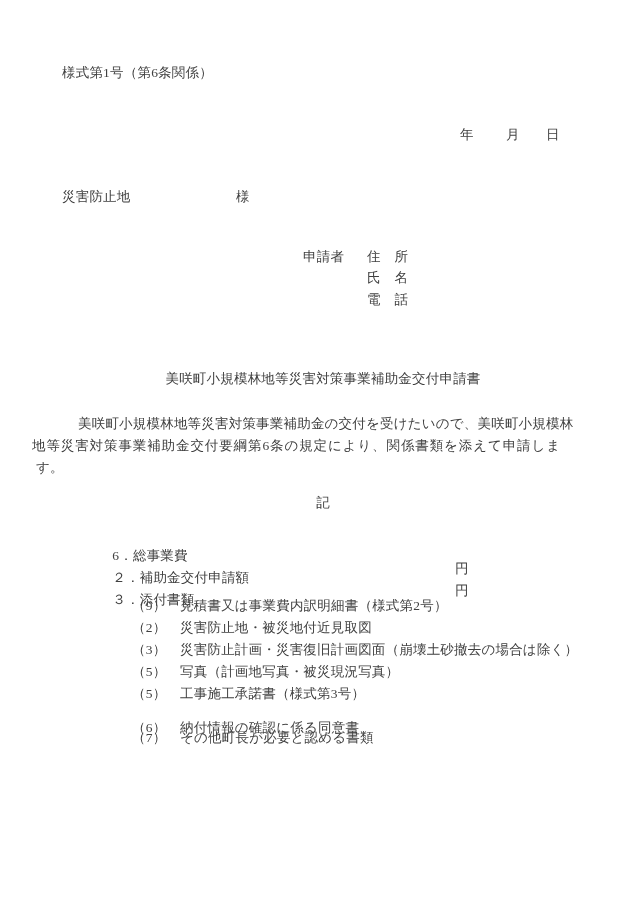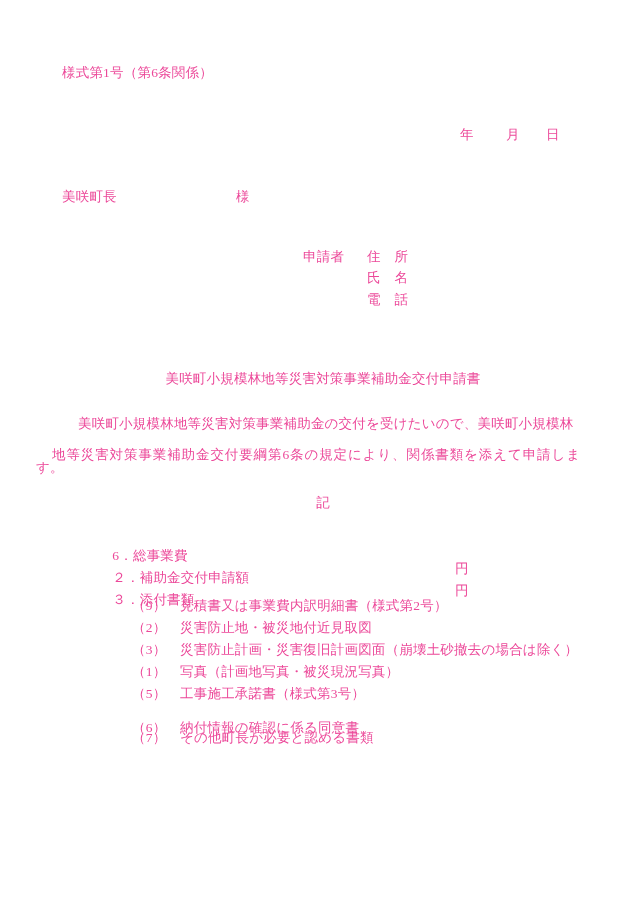--- a/index.html
+++ b/index.html
@@ -7,21 +7,21 @@
     padding: 0;
     background: #ffffff;
   }
   .page {
     position: relative;
     width: 630px;
     height: 903px;
     background: #ffffff;
     overflow: hidden;
     font-family: "Liberation Serif", "DejaVu Serif", serif;
-    color: #ec4899;
+    color: #404040;
     font-size: 13.5px;
     line-height: 1;
     letter-spacing: 0.2px;
   }
   .line {
     position: absolute;
     white-space: pre;
   }
   .centered {
     left: 8px;
@@ -46,34 +46,34 @@
 
   <div class="line" style="left:62px; top:66px;">様式第1号（第6条関係）</div>
 
   <div class="line" style="left:0; top:128px; width:630px; height:14px;">
     <span class="date-span" style="left:460px;">年</span>
     <span class="date-span" style="left:506px;">月</span>
     <span class="date-span" style="left:546px;">日</span>
   </div>
 
   <div class="line" style="left:0; top:190px; width:630px; height:14px;">
-    <span class="date-span" style="left:62px;">美咲町長</span>
+    <span class="date-span" style="left:62px;">災害防止地</span>
     <span class="date-span" style="left:236px;">様</span>
   </div>
 
   <div class="line" style="left:303px; top:250px;">申請者</div>
   <div class="line" style="left:367px; top:250px;text-align:center;">住　所</div>
   <div class="line" style="left:367px; top:271px;">氏　名</div>
   <div class="line" style="left:367px; top:293px;">電　話</div>
 
   <div class="line centered" style="top:372px;">美咲町小規模林地等災害対策事業補助金交付申請書</div>
 
   <div>
     <div class="line" style="left:78px; top:417px;font-family:Liberation Serif, serif;">美咲町小規模林地等災害対策事業補助金の交付を受けたいので、美咲町小規模林</div>
-    <div class="line" style="left:52px; top:439px; letter-spacing:0.9px;margin-top:9px;">地等災害対策事業補助金交付要綱第6条の規定により、関係書類を添えて申請しま</div>
+    <div class="line" style="left:32px; top:439px; letter-spacing:0.9px;">地等災害対策事業補助金交付要綱第6条の規定により、関係書類を添えて申請しま</div>
     <div class="line" style="left:36px; top:461px;">す。</div>
   </div>
 
   <div class="line centered" style="top:496px;">記</div>
 
   <div class="line" style="left:98px; top:535px; width:532px; height:15px;">
     <span>6．総事業費</span>
     <span class="unit-span" style="left:357px;">円</span>
   </div>
   <div class="line" style="left:98px; top:557px; width:532px; height:15px;">
@@ -81,19 +81,19 @@
     <span class="unit-span" style="left:357px;">円</span>
   </div>
   <div class="line" style="left:98px; top:579px; width:532px; height:15px;">
     <span>３．添付書類</span>
   </div>
 
   <div>
     <div class="line" style="left:132px; top:599px;">（9）　見積書又は事業費内訳明細書（様式第2号）</div>
     <div class="line" style="left:132px; top:621px;">（2）　災害防止地・被災地付近見取図</div>
     <div class="line" style="left:132px; top:643px;">（3）　災害防止計画・災害復旧計画図面（崩壊土砂撤去の場合は除く）</div>
-    <div class="line" style="left:132px; top:665px;">（1）　写真（計画地写真・被災現況写真）</div>
+    <div class="line" style="left:132px; top:665px;">（5）　写真（計画地写真・被災現況写真）</div>
     <div class="line" style="left:132px; top:687px;text-align:center;">（5）　工事施工承諾書（様式第3号）</div>
     <div class="line" style="left:132px; top:709px;margin-top:12px;">（6）　納付情報の確認に係る同意書</div>
     <div class="line" style="left:132px; top:731px;">（7）　その他町長が必要と認める書類</div>
   </div>
 
 </div>
 
 </body></html>

